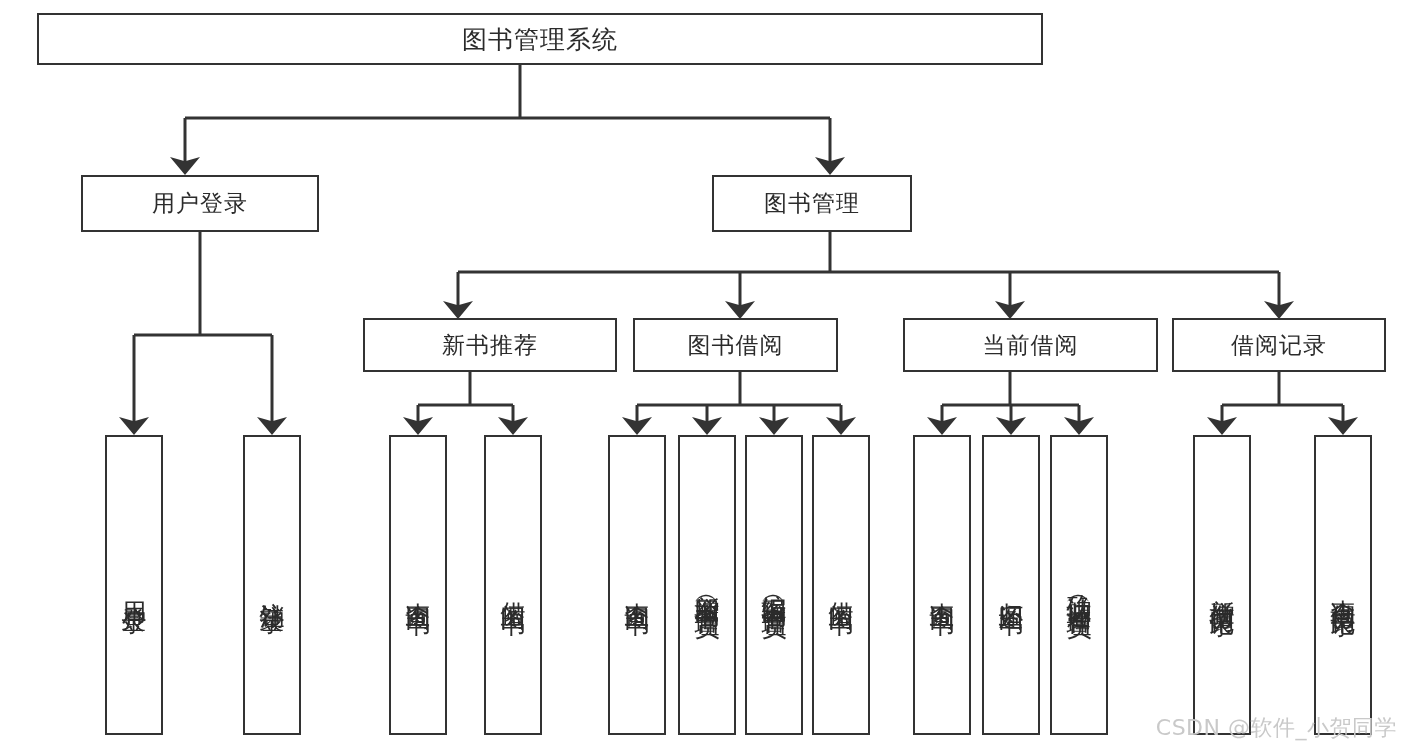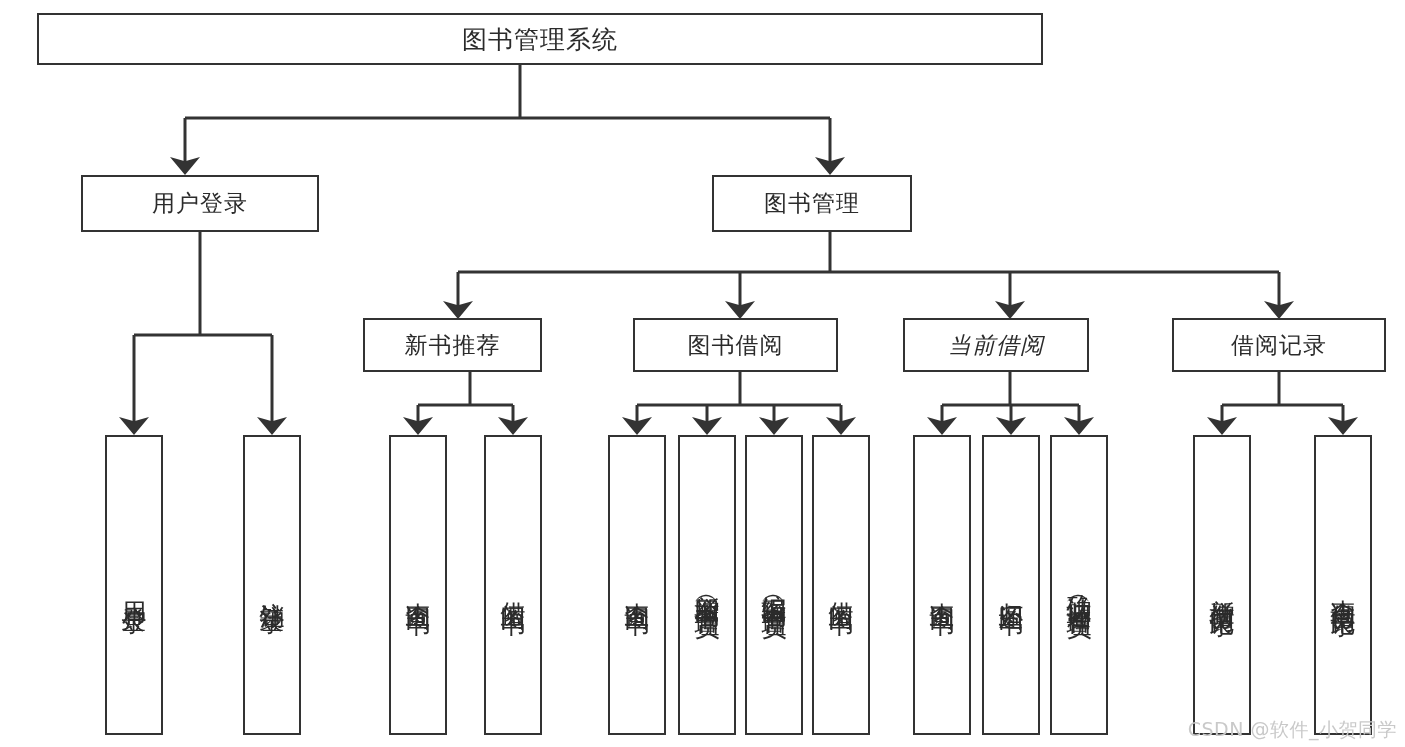--- a/index.html
+++ b/index.html
@@ -54,21 +54,21 @@
     line-height: 1;
     white-space: nowrap;
   }
   #root-node {
     font-size: 25px;
   }
   .watermark {
     position: absolute;
     right: 8px;
     bottom: 4px;
-    font-size: 19px;
+    font-size: 22px;
     color: #c9c9c9;
     white-space: nowrap;
     letter-spacing: 0.5px;
   }
 </style>
 </head>
 <body>
 
 <div id="canvas">
 
@@ -126,27 +126,27 @@
     <span>图书管理系统</span>
   </div>
 
   <div class="node horizontal" style="left:81px; top:175px; width:238px; height:57px;">
     <span>用户登录</span>
   </div>
   <div class="node horizontal" style="left:712px; top:175px; width:200px; height:57px;">
     <span>图书管理</span>
   </div>
 
-  <div class="node horizontal" style="left:363px; top:318px; width:179px; height:54px;text-align:right;">
+  <div class="node horizontal" style="left:363px; top:318px; width:254px; height:54px;text-align:right;">
     <span>新书推荐</span>
   </div>
   <div class="node horizontal" style="left:633px; top:318px; width:205px; height:54px;">
     <span>图书借阅</span>
   </div>
-  <div class="node horizontal" style="left:903px; top:318px; width:186px; height:54px;font-style:italic;">
+  <div class="node horizontal" style="left:903px; top:318px; width:255px; height:54px;">
     <span>当前借阅</span>
   </div>
   <div class="node horizontal" style="left:1172px; top:318px; width:214px; height:54px;">
     <span>借阅记录</span>
   </div>
 
   <div class="node vertical" style="left:105px; top:435px; width:58px; height:300px;">
     <span class="vtext">用户登录</span>
   </div>
   <div class="node vertical" style="left:243px; top:435px; width:58px; height:300px;">

